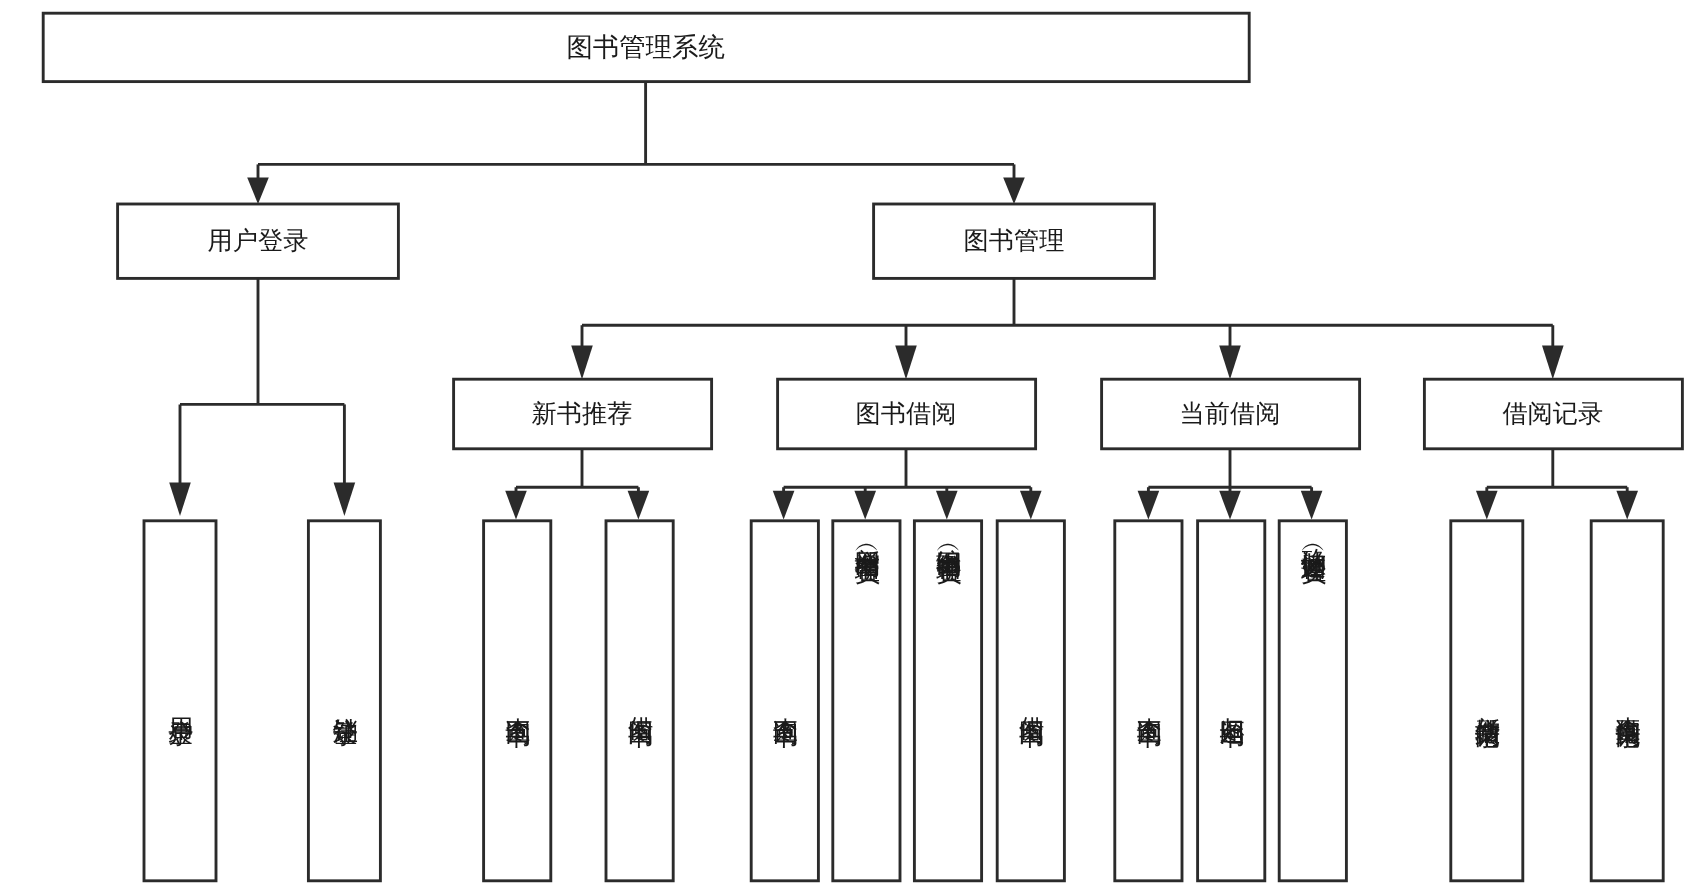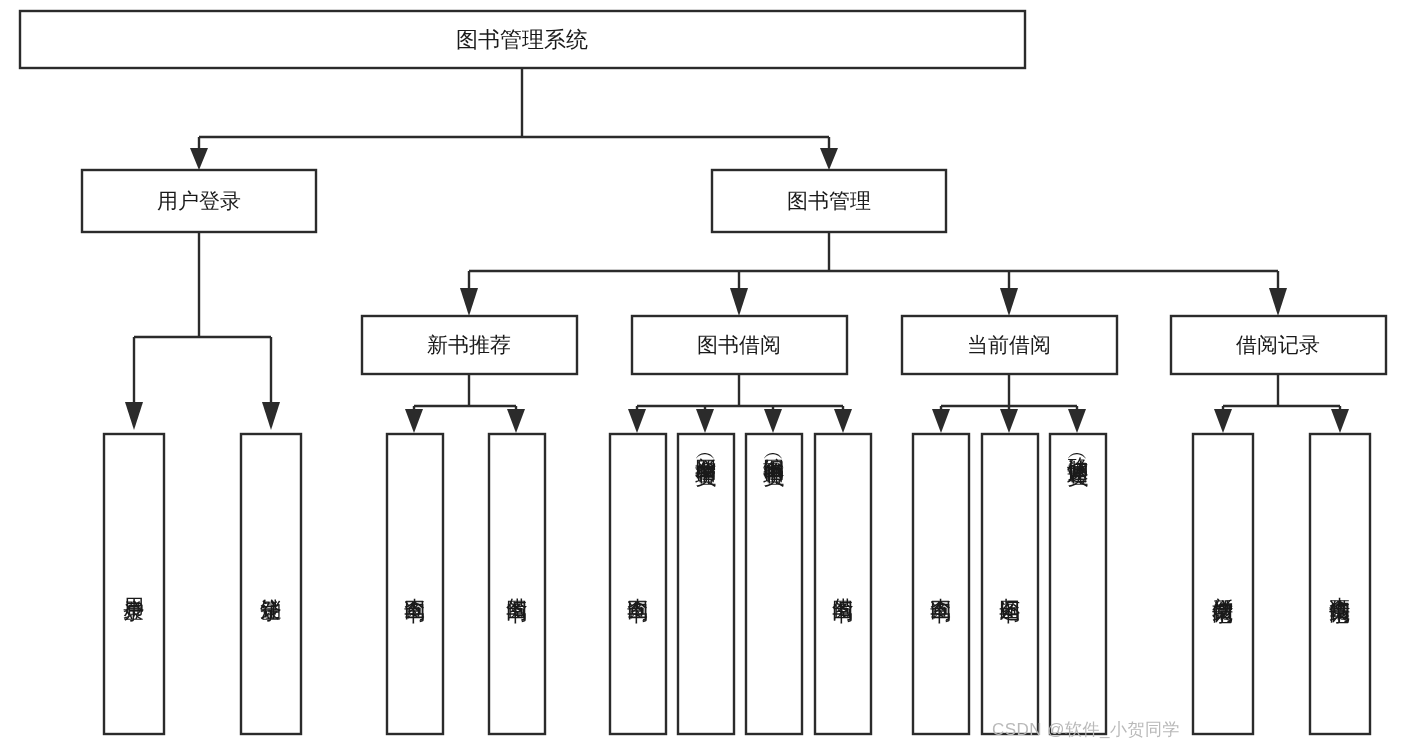--- a/index.html
+++ b/index.html
@@ -11,20 +11,21 @@
     width: 1405px;
     height: 747px;
     font-family: "Liberation Sans", "DejaVu Sans", sans-serif;
     overflow: hidden;
     position: relative;
   }
   #diagram-root {
     position: relative;
     width: 1190px;
     height: 747px;
+    margin-left: 16px;
   }
   svg.diagram {
     position: absolute;
     top: 0;
     left: 0;
     width: 1405px;
     height: 747px;
   }
   .node-box {
     fill: #ffffff;
@@ -245,15 +246,14 @@
     <span class="leaf-label">确认归还（管理员）</span>
   </div>
 
   <div class="leaf-label-wrap" style="left:1193px; top:434px; width:60px; height:300px; align-items:center;">
     <span class="leaf-label">新增借阅记录</span>
   </div>
   <div class="leaf-label-wrap" style="left:1310px; top:434px; width:60px; height:300px; align-items:center;">
     <span class="leaf-label">查询借阅记录</span>
   </div>
 
-  <div class="watermark">CSDN @软件_小贺同学</div>
 
 </div>
 
 </body></html>

